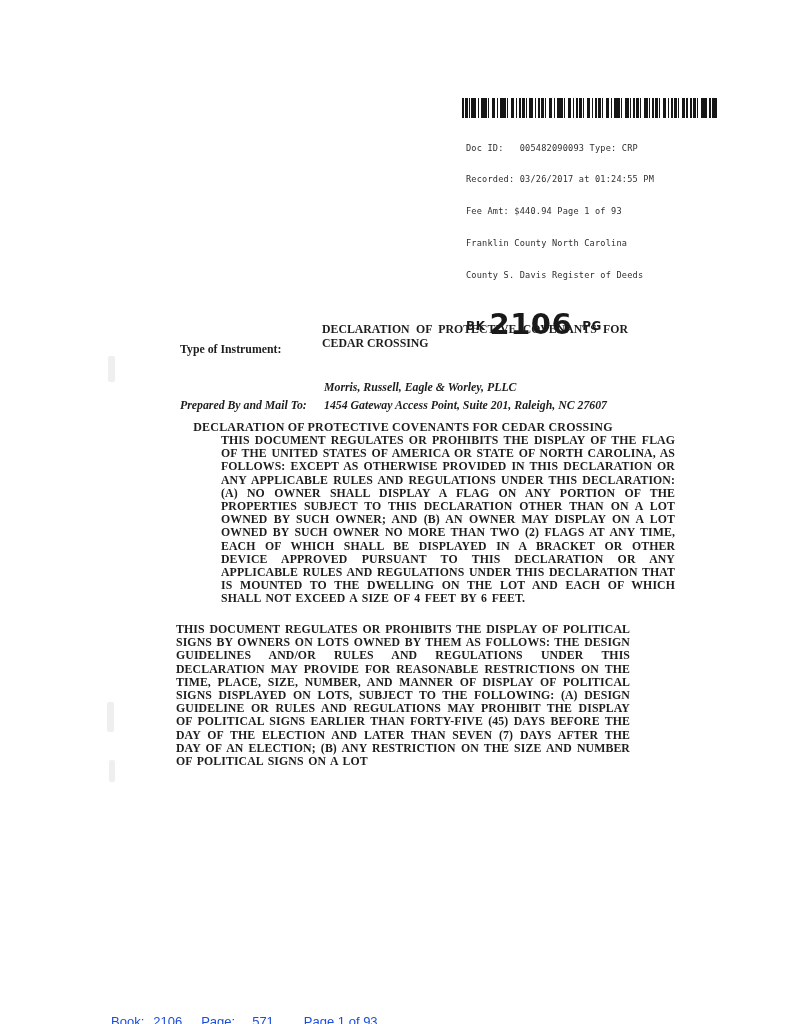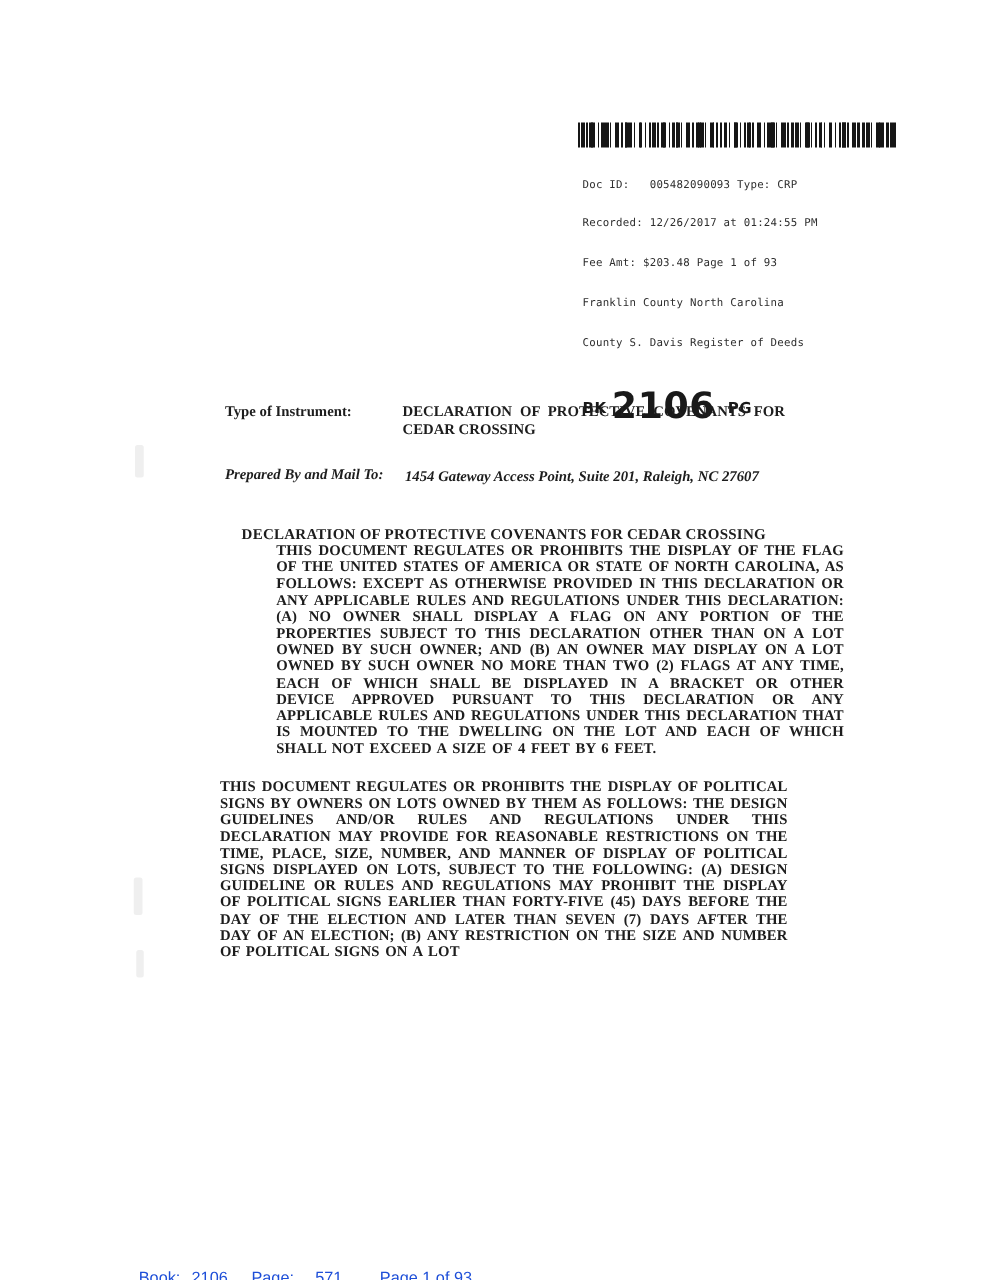--- a/index.html
+++ b/index.html
@@ -79,21 +79,21 @@
     position: absolute;
     left: 170px;
     top: 312px;
     width: 460px;
     font-size: 11.8px;
     font-weight: bold;
     line-height: 14px;
   }
   .meta-row { display: flex; }
   .meta-row + .meta-row { margin-top: 14px; font-style: italic; }
-  .meta-label { flex: 0 0 142px; }
+  .meta-label { flex: 0 0 142px; margin-top: 20px; }
   .meta-value { flex: 1; }
   .meta-value.justify { text-align: justify; }
 
   
   .doc-title {
     position: absolute;
     left: 170px;
     top: 414px;
     width: 458px;
     text-align: center;
@@ -145,41 +145,42 @@
 </style>
 </head>
 <body>
 
 <div class="page">
 
   <div class="stamp">
     <div class="barcode"></div>
     <div class="stamp-lines">
       <div>Doc ID:   005482090093 Type: CRP</div>
-      <div>Recorded: 12/26/2017 at 01:24:55 PM</div>
-      <div>Fee Amt: $203.48 Page 1 of 93</div>
+      <div>Recorded: 03/26/2017 at 01:24:55 PM</div>
+      <div>Fee Amt: $440.94 Page 1 of 93</div>
       <div>Franklin County North Carolina</div>
       <div>County S. Davis Register of Deeds</div>
     </div>
     <div class="bkpg">
       <span class="sm">BK</span>
       <span class="lg">2106</span>
       <span class="gap"></span>
       <span class="sm">PG</span>
     </div>
   </div>
 
   <div class="meta">
     <div class="meta-row">
       <div class="meta-label">Type of Instrument:</div>
       <div class="meta-value justify">DECLARATION OF PROTECTIVE COVENANTS FOR CEDAR CROSSING</div>
     </div>
     <div class="meta-row">
       <div class="meta-label">Prepared By and Mail To:</div>
       <div class="meta-value">
+        <div>Morris, Russell, Eagle &amp; Worley, PLLC</div>
         <div>1454 Gateway Access Point, Suite 201, Raleigh, NC 27607</div>
       </div>
     </div>
   </div>
 
   <div class="doc-title">DECLARATION OF PROTECTIVE COVENANTS FOR CEDAR CROSSING</div>
 
   <p class="para para-1">THIS DOCUMENT REGULATES OR PROHIBITS THE DISPLAY OF THE FLAG OF THE UNITED STATES OF AMERICA OR STATE OF NORTH CAROLINA, AS FOLLOWS: EXCEPT AS OTHERWISE PROVIDED IN THIS DECLARATION OR ANY APPLICABLE RULES AND REGULATIONS UNDER THIS DECLARATION: (A) NO OWNER SHALL DISPLAY A FLAG ON ANY PORTION OF THE PROPERTIES SUBJECT TO THIS DECLARATION OTHER THAN ON A LOT OWNED BY SUCH OWNER; AND (B) AN OWNER MAY DISPLAY ON A LOT OWNED BY SUCH OWNER NO MORE THAN TWO (2) FLAGS AT ANY TIME, EACH OF WHICH SHALL BE DISPLAYED IN A BRACKET OR OTHER DEVICE APPROVED PURSUANT TO THIS DECLARATION OR ANY APPLICABLE RULES AND REGULATIONS UNDER THIS DECLARATION THAT IS MOUNTED TO THE DWELLING ON THE LOT AND EACH OF WHICH SHALL NOT EXCEED A SIZE OF 4 FEET BY 6 FEET.</p>
   <p class="para para-2">THIS DOCUMENT REGULATES OR PROHIBITS THE DISPLAY OF POLITICAL SIGNS BY OWNERS ON LOTS OWNED BY THEM AS FOLLOWS:  THE DESIGN GUIDELINES AND/OR RULES AND REGULATIONS UNDER THIS DECLARATION MAY PROVIDE FOR REASONABLE RESTRICTIONS ON THE TIME, PLACE, SIZE, NUMBER, AND MANNER OF DISPLAY OF POLITICAL SIGNS DISPLAYED ON LOTS, SUBJECT TO THE FOLLOWING: (A) DESIGN GUIDELINE OR RULES AND REGULATIONS MAY PROHIBIT THE DISPLAY OF POLITICAL SIGNS EARLIER THAN FORTY-FIVE (45) DAYS BEFORE THE DAY OF THE ELECTION AND LATER THAN SEVEN (7) DAYS AFTER THE DAY OF AN ELECTION; (B) ANY RESTRICTION ON THE SIZE AND NUMBER OF POLITICAL SIGNS ON A LOT</p>
 

